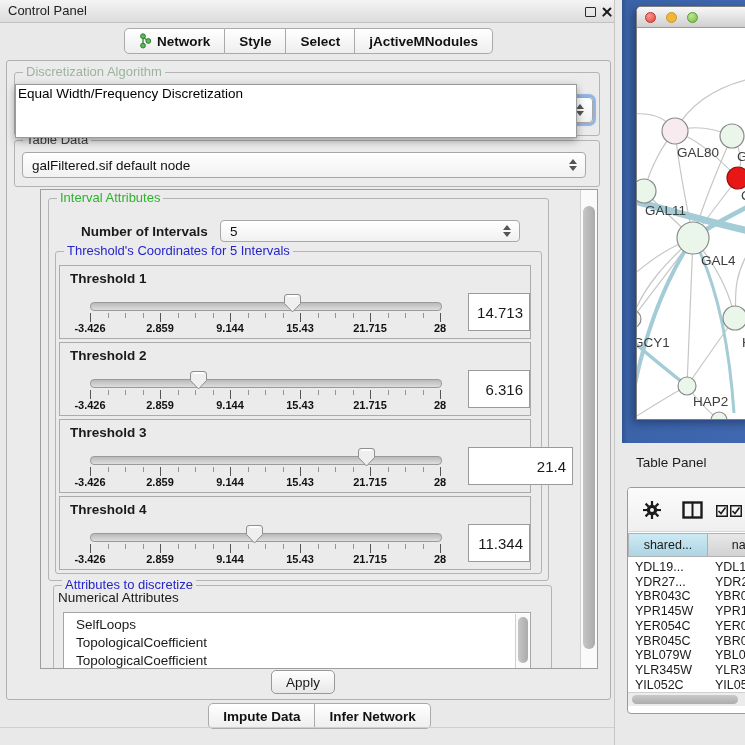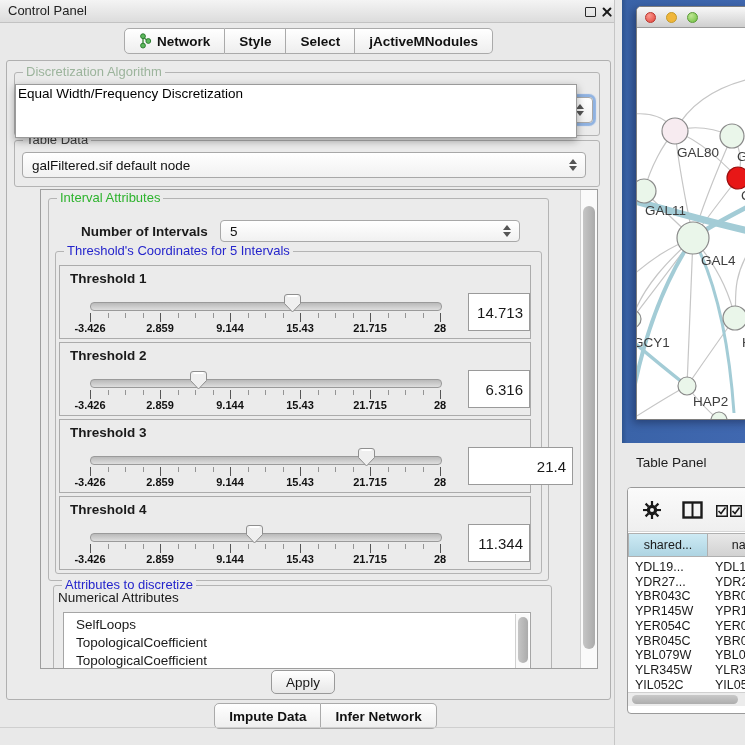--- a/index.html
+++ b/index.html
@@ -11,21 +11,21 @@
   #cp-titlebar{left:0;top:0;width:617px;height:22px;
     background:linear-gradient(#f4f4f4,#dcdcdc);border-bottom:1px solid #c2c2c2;}
   #cp-title{left:8px;top:3px;font-size:13px;color:#222;}
   .win-float{left:585px;top:7px;width:9px;height:8px;border:1.5px solid #2a2a2a;border-radius:1px;}
   .win-close{left:601px;top:6px;width:12px;height:12px;}
   .win-close i{position:absolute;left:0;top:5px;width:12px;height:2.4px;background:#1a1a1a;border-radius:1px;}
   .win-close i:nth-child(1){transform:rotate(45deg);} .win-close i:nth-child(2){transform:rotate(-45deg);}
   
   .segbar{display:flex;justify-content:center;}
   #top-tabs{left:0;top:28px;width:617px;}
-  #bottom-tabs{left:17px;top:703px;width:617px;}
+  #bottom-tabs{left:11px;top:703px;width:617px;}
   .seg{display:flex;align-items:center;gap:5px;padding:0 14px;height:24px;font-size:13.5px;font-weight:bold;
        background:linear-gradient(#ffffff,#eeeeee);border:1px solid #aaa;border-left:none;color:#111;cursor:default;white-space:nowrap;}
   .seg:first-child{border-left:1px solid #aaa;border-radius:5px 0 0 5px;}
   .seg:last-child{border-radius:0 5px 5px 0;}
   .seg.sel{background:linear-gradient(#8d8d8d,#6f6f6f);color:#e6e6e6;}
   
   #content-panel{left:6px;top:60px;width:603px;height:638px;border:1px solid #b0b0b0;border-radius:3px;background:#ebebeb;}
   .group{border:1px solid #b4b4b4;border-radius:3px;}
   .gtitle{position:absolute;top:-8px;left:8px;background:#ebebeb;padding:0 3px;font-size:13px;line-height:14px;}
   .gtitle.green{color:#2db32d;} .gtitle.blue{color:#2525cc;} .gtitle.plain{color:#3c3c3c;}

